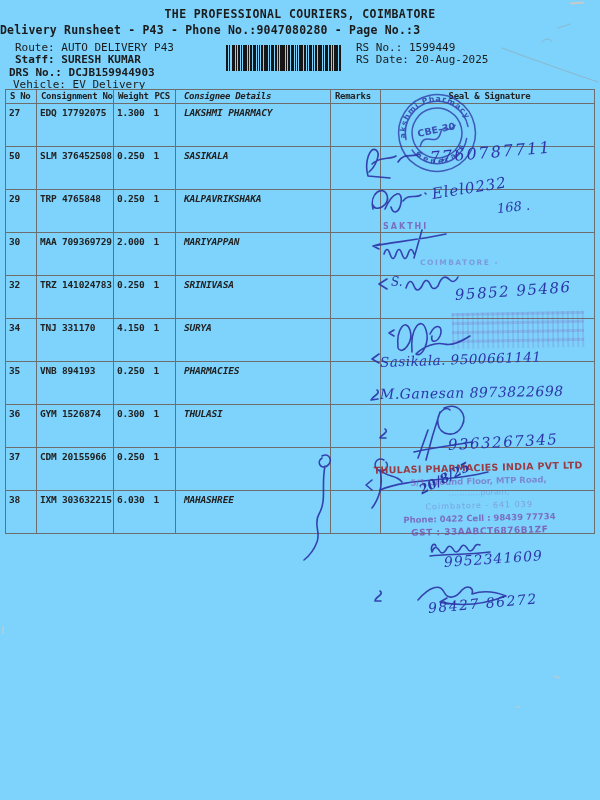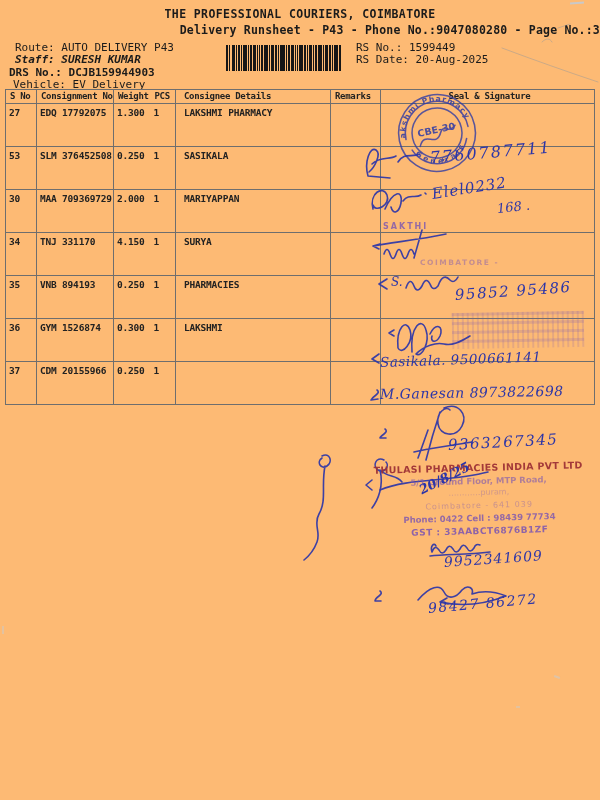--- a/index.html
+++ b/index.html
@@ -1,37 +1,37 @@
 <!DOCTYPE html>
 <html><head>
 <meta charset="utf-8">
 <style>
   html,body{margin:0;padding:0;background:#e8e8e8;}
-  .page{position:relative;width:600px;height:800px;background:#fdba74;overflow:hidden;
+  .page{position:relative;width:600px;height:800px;background:#7dd3fc;overflow:hidden;
         font-family:"DejaVu Sans Mono",monospace;color:#1b1b1b;}
   .abs{position:absolute;white-space:pre;}
   .title{left:0;top:7px;width:600px;text-align:center;font-weight:bold;font-size:11.5px;letter-spacing:.4px;}
-  .subtitle{left:0;top:23px;width:600px;text-align:right;font-weight:bold;font-size:11.5px;letter-spacing:.2px;}
+  .subtitle{left:0;top:23px;width:600px;text-align:left;font-weight:bold;font-size:11.5px;letter-spacing:.2px;}
   .meta{font-size:11px;}
   .m-route{left:15px;top:41px;}
-  .m-staff{left:15px;top:53px;font-weight:bold;font-style:italic;}
+  .m-staff{left:15px;top:53px;font-weight:bold;}
   .m-drs{left:9px;top:66px;font-weight:bold;}
   .m-veh{left:13px;top:78px;}
   .m-rsno{left:356px;top:41px;}
   .m-rsdate{left:356px;top:53px;}
   .barcode{position:absolute;left:226px;top:45px;}
   
   .sheet{position:absolute;left:5px;top:89px;width:589px;border-collapse:collapse;table-layout:fixed;
          font-size:9.5px;font-weight:bold;color:#222;}
   .sheet th,.sheet td{border:1px solid #6e6e6e;text-align:left;vertical-align:top;overflow:hidden;}
   .sheet th{height:12px;padding:1px 0 0 4px;font-size:9px;letter-spacing:-.3px;}
   .sheet td{height:39px;padding:3px 0 0 3px;letter-spacing:-.2px;}
   .sheet .b0r{border-right:none;}
   .sheet .b0l{border-left:none;}
-  .sheet td.c-cons,.sheet th.c-cons{padding-left:8px;}
+  .sheet td.c-cons,.sheet th.c-cons{padding-left:8px;font-style:italic;}
   .sheet th.c-seal{text-align:center;}
   
   .ink-layer{position:absolute;inset:0;z-index:5;}
   .ink-layer svg{position:absolute;overflow:visible;}
   .ink path,.ink circle{stroke:#2c35a8;stroke-width:1.6;fill:none;stroke-linecap:round;stroke-linejoin:round;opacity:.92;}
   .hw{position:absolute;font-family:"DejaVu Serif",serif;font-style:italic;color:#2c35a8;white-space:nowrap;
       transform-origin:left center;}
   .hw28{left:430px;top:148px;font-size:16px;transform:rotate(-5deg);letter-spacing:2px;}
   .hw29a{left:432px;top:185px;font-size:15px;transform:rotate(-9deg);letter-spacing:1px;}
   .hw29b{left:497px;top:201px;font-size:13px;transform:rotate(-6deg);}
@@ -128,38 +128,56 @@
         <tr>
       <td>27</td>
       <td>EDQ 17792075</td>
       <td class="b0r">1.300</td>
       <td class="b0l">1</td>
       <td class="c-cons">LAKSHMI PHARMACY</td>
       <td></td>
       <td></td>
     </tr>
         <tr>
-      <td>53</td>
+      <td>50</td>
       <td>SLM 376452508</td>
       <td class="b0r">0.250</td>
       <td class="b0l">1</td>
       <td class="c-cons">SASIKALA</td>
+      <td></td>
+      <td></td>
+    </tr>
+        <tr>
+      <td>29</td>
+      <td>TRP 4765848</td>
+      <td class="b0r">0.250</td>
+      <td class="b0l">1</td>
+      <td class="c-cons">KALPAVRIKSHAKA</td>
       <td></td>
       <td></td>
     </tr>
         <tr>
       <td>30</td>
       <td>MAA 709369729</td>
       <td class="b0r">2.000</td>
       <td class="b0l">1</td>
       <td class="c-cons">MARIYAPPAN</td>
       <td></td>
       <td></td>
     </tr>
         <tr>
+      <td>32</td>
+      <td>TRZ 141024783</td>
+      <td class="b0r">0.250</td>
+      <td class="b0l">1</td>
+      <td class="c-cons">SRINIVASA</td>
+      <td></td>
+      <td></td>
+    </tr>
+        <tr>
       <td>34</td>
       <td>TNJ 331170</td>
       <td class="b0r">4.150</td>
       <td class="b0l">1</td>
       <td class="c-cons">SURYA</td>
       <td></td>
       <td></td>
     </tr>
         <tr>
       <td>35</td>
@@ -168,30 +186,39 @@
       <td class="b0l">1</td>
       <td class="c-cons">PHARMACIES</td>
       <td></td>
       <td></td>
     </tr>
         <tr>
       <td>36</td>
       <td>GYM 1526874</td>
       <td class="b0r">0.300</td>
       <td class="b0l">1</td>
-      <td class="c-cons">LAKSHMI</td>
+      <td class="c-cons">THULASI</td>
       <td></td>
       <td></td>
     </tr>
         <tr>
       <td>37</td>
       <td>CDM 20155966</td>
       <td class="b0r">0.250</td>
       <td class="b0l">1</td>
       <td class="c-cons"></td>
+      <td></td>
+      <td></td>
+    </tr>
+        <tr>
+      <td>38</td>
+      <td>IXM 303632215</td>
+      <td class="b0r">6.030</td>
+      <td class="b0l">1</td>
+      <td class="c-cons">MAHASHREE</td>
       <td></td>
       <td></td>
     </tr>
       </tbody>
   </table>
 
   <div class="ink-layer ink">
 
     <svg class="stamp-round" viewBox="0 0 100 100">
       <circle cx="50" cy="50" r="40" stroke-width="2.2"></circle>

